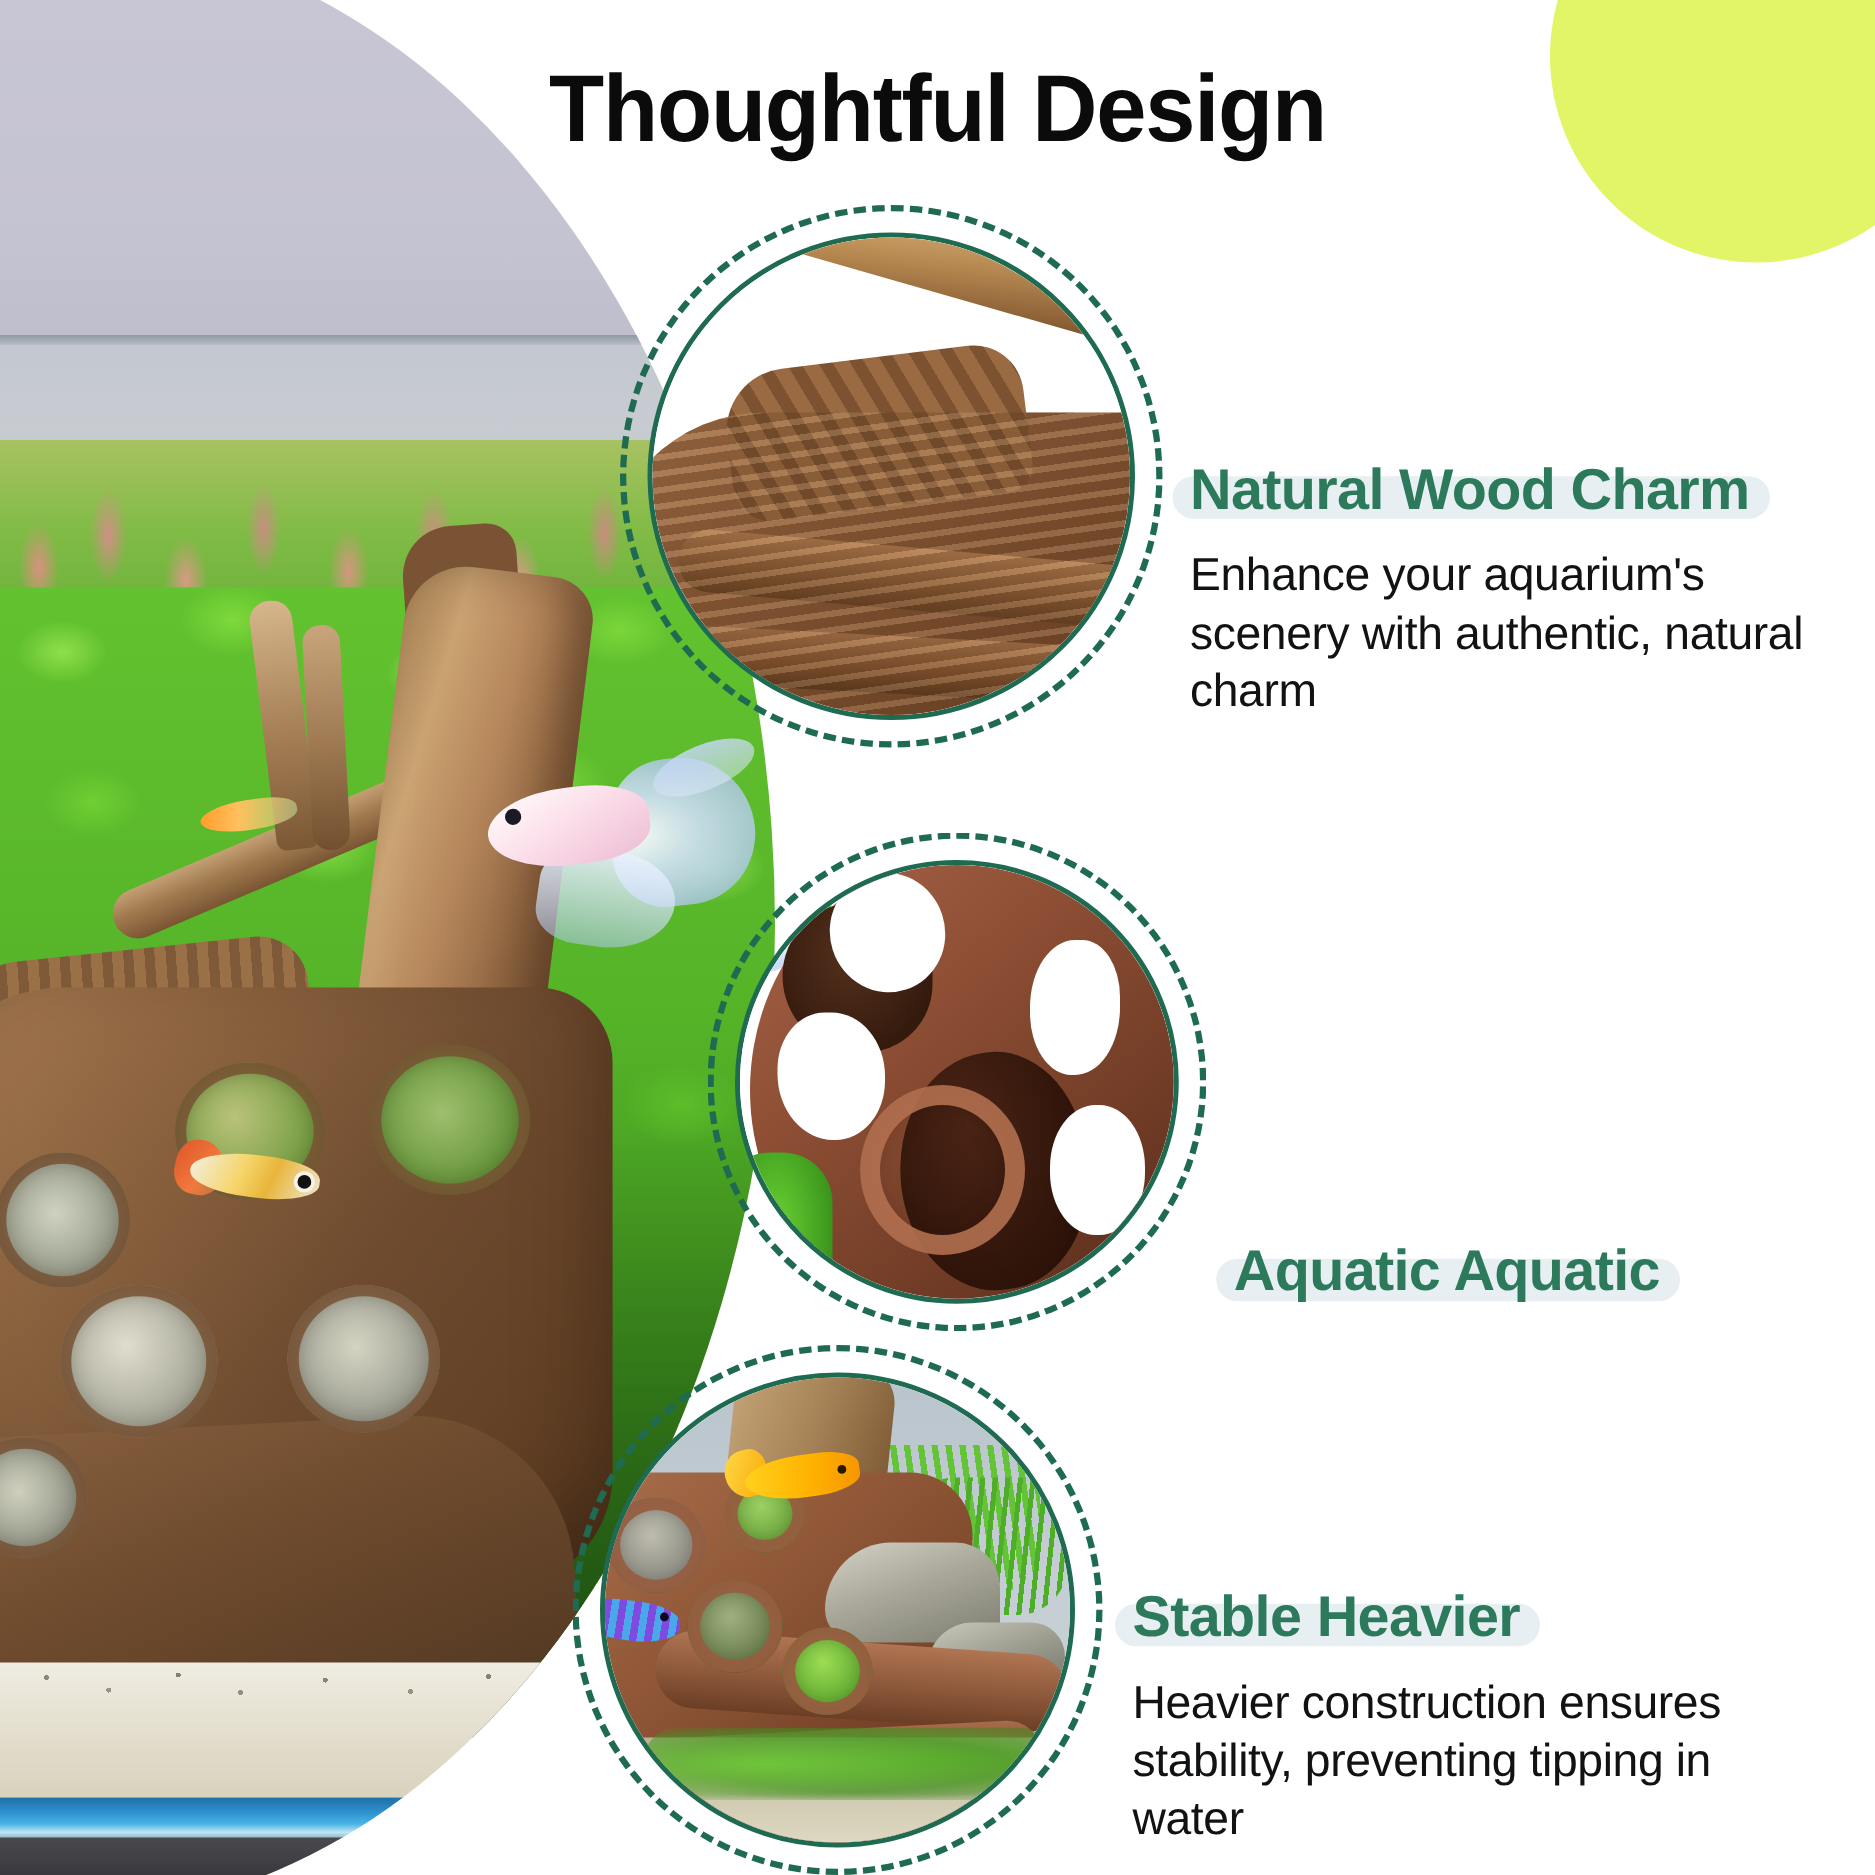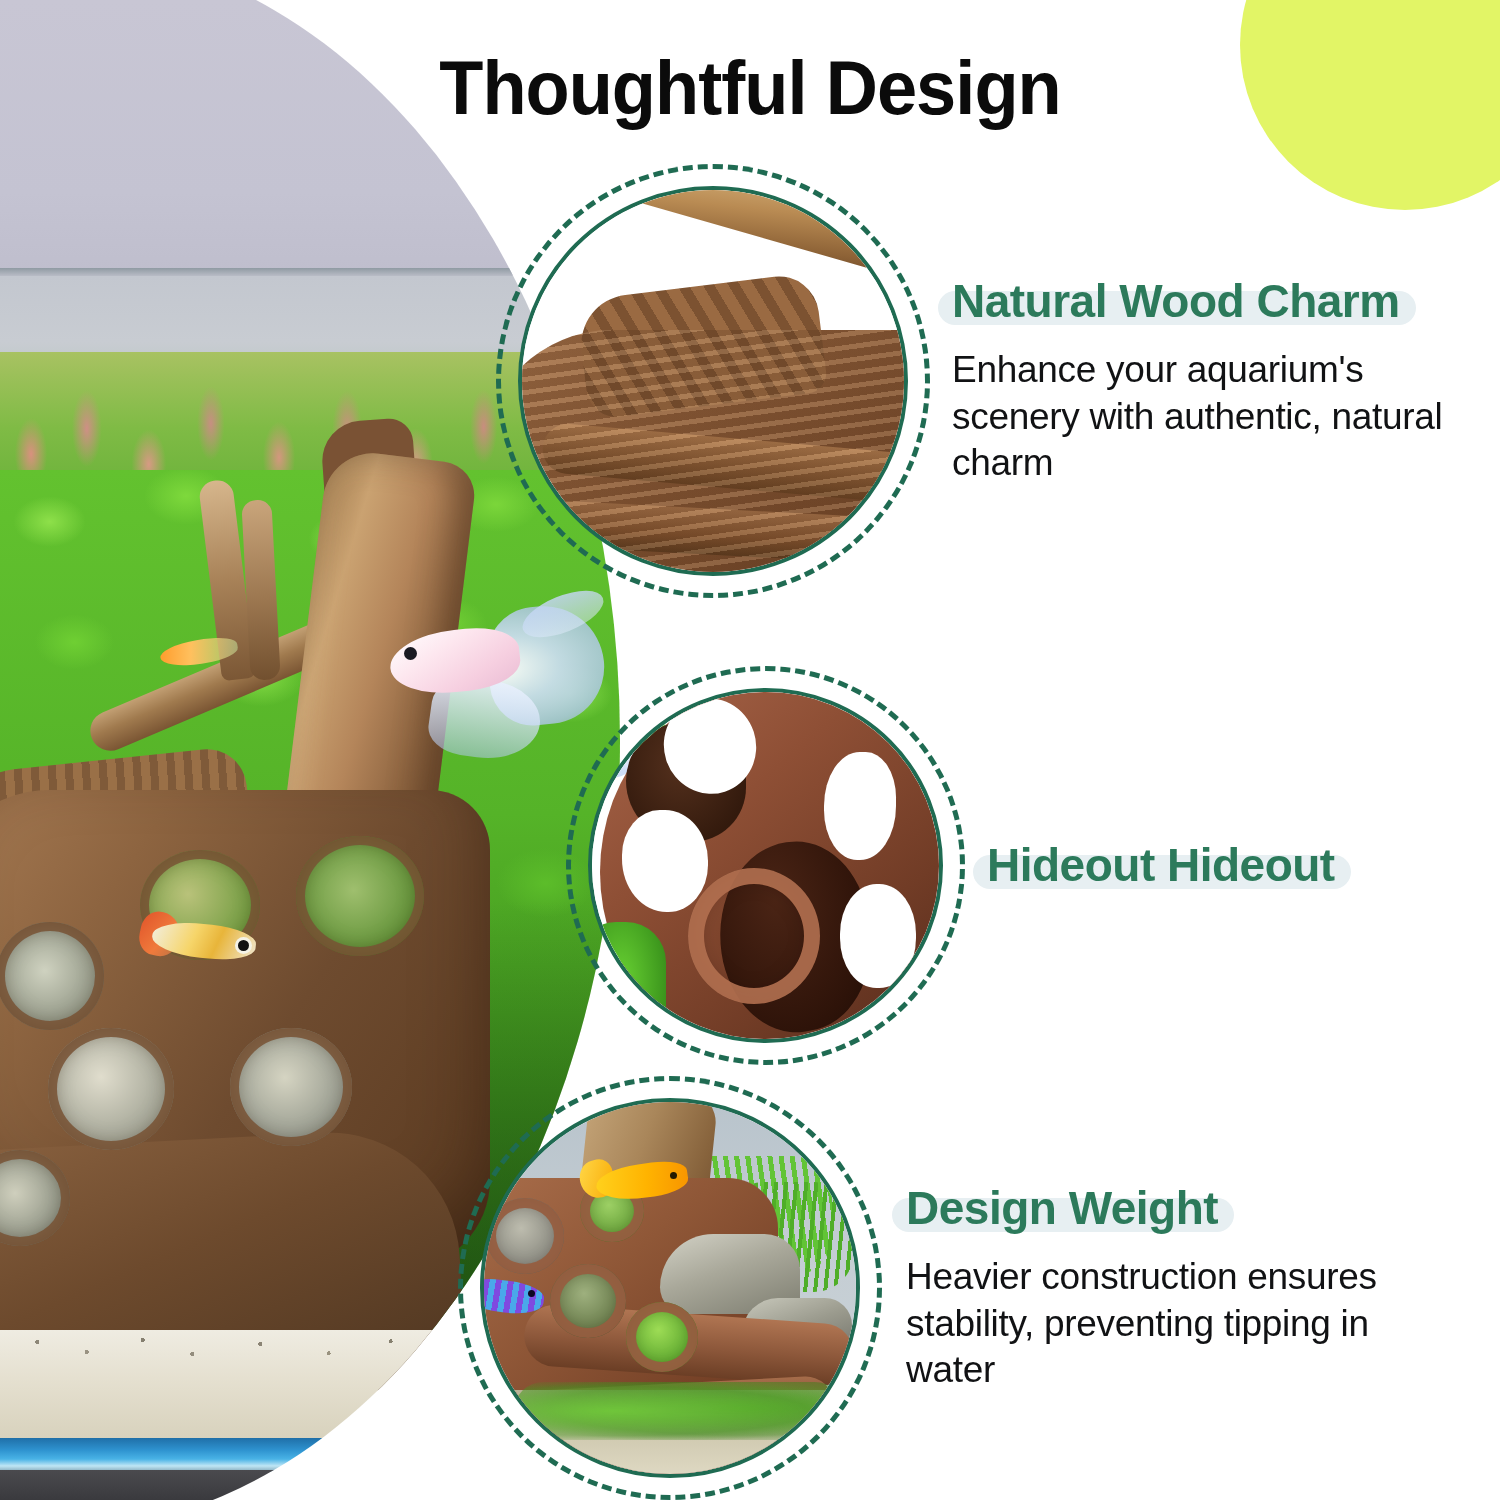--- a/index.html
+++ b/index.html
@@ -232,21 +232,21 @@
   .rasbora-eye{
     position:absolute; left:238px; top:940px; width:11px; height:11px;
     border-radius:50%; background:#111; box-shadow:0 0 0 3px #f4f2e6;
   }
 
   
   .feature{
     position:absolute;
     z-index:6;
     display:flex;
-    align-items:center;
+    align-items:flex-end;
   }
   .f1{ left:518px; top:186px; }
   .f2{ left:588px; top:688px; }
   .f3{ left:480px; top:1098px; }
 
   .circle-wrap{
     position:relative;
     flex:0 0 auto;
   }
   .circle-dash{
@@ -565,21 +565,21 @@
       <div class="w2-hole w2-h1"></div>
       <div class="w2-hole w2-h2"></div>
       <div class="w2-hole w2-h3"></div>
       <div class="w2-hole w2-h4"></div>
       <div class="w2-moss-l"></div>
     </div>
   </div>
   <div class="ftext">
     <div class="heading-wrap">
       <div class="heading-pill"></div>
-      <div class="heading">Hideout Hideout</div>
+      <div class="heading">Aquatic Aquatic</div>
     </div>
   </div>
 </div>
 
 <div class="feature f3">
   <div class="circle-wrap c3">
     <div class="circle-dash"></div>
     <div class="circle-photo">
       <div class="w3-bg"></div>
       <div class="w3-grass"></div>
@@ -599,17 +599,17 @@
       <div class="w3-yf-eye"></div>
       <div class="w3-bluefish"></div>
       <div class="w3-bf-eye"></div>
       <div class="w3-sandbed"></div>
       <div class="w3-mossbed"></div>
     </div>
   </div>
   <div class="ftext">
     <div class="heading-wrap">
       <div class="heading-pill"></div>
-      <div class="heading">Design Weight</div>
+      <div class="heading">Stable Heavier</div>
     </div>
     <div class="body">Heavier construction ensures stability, preventing tipping in water</div>
   </div>
 </div>
 
 </body></html>

